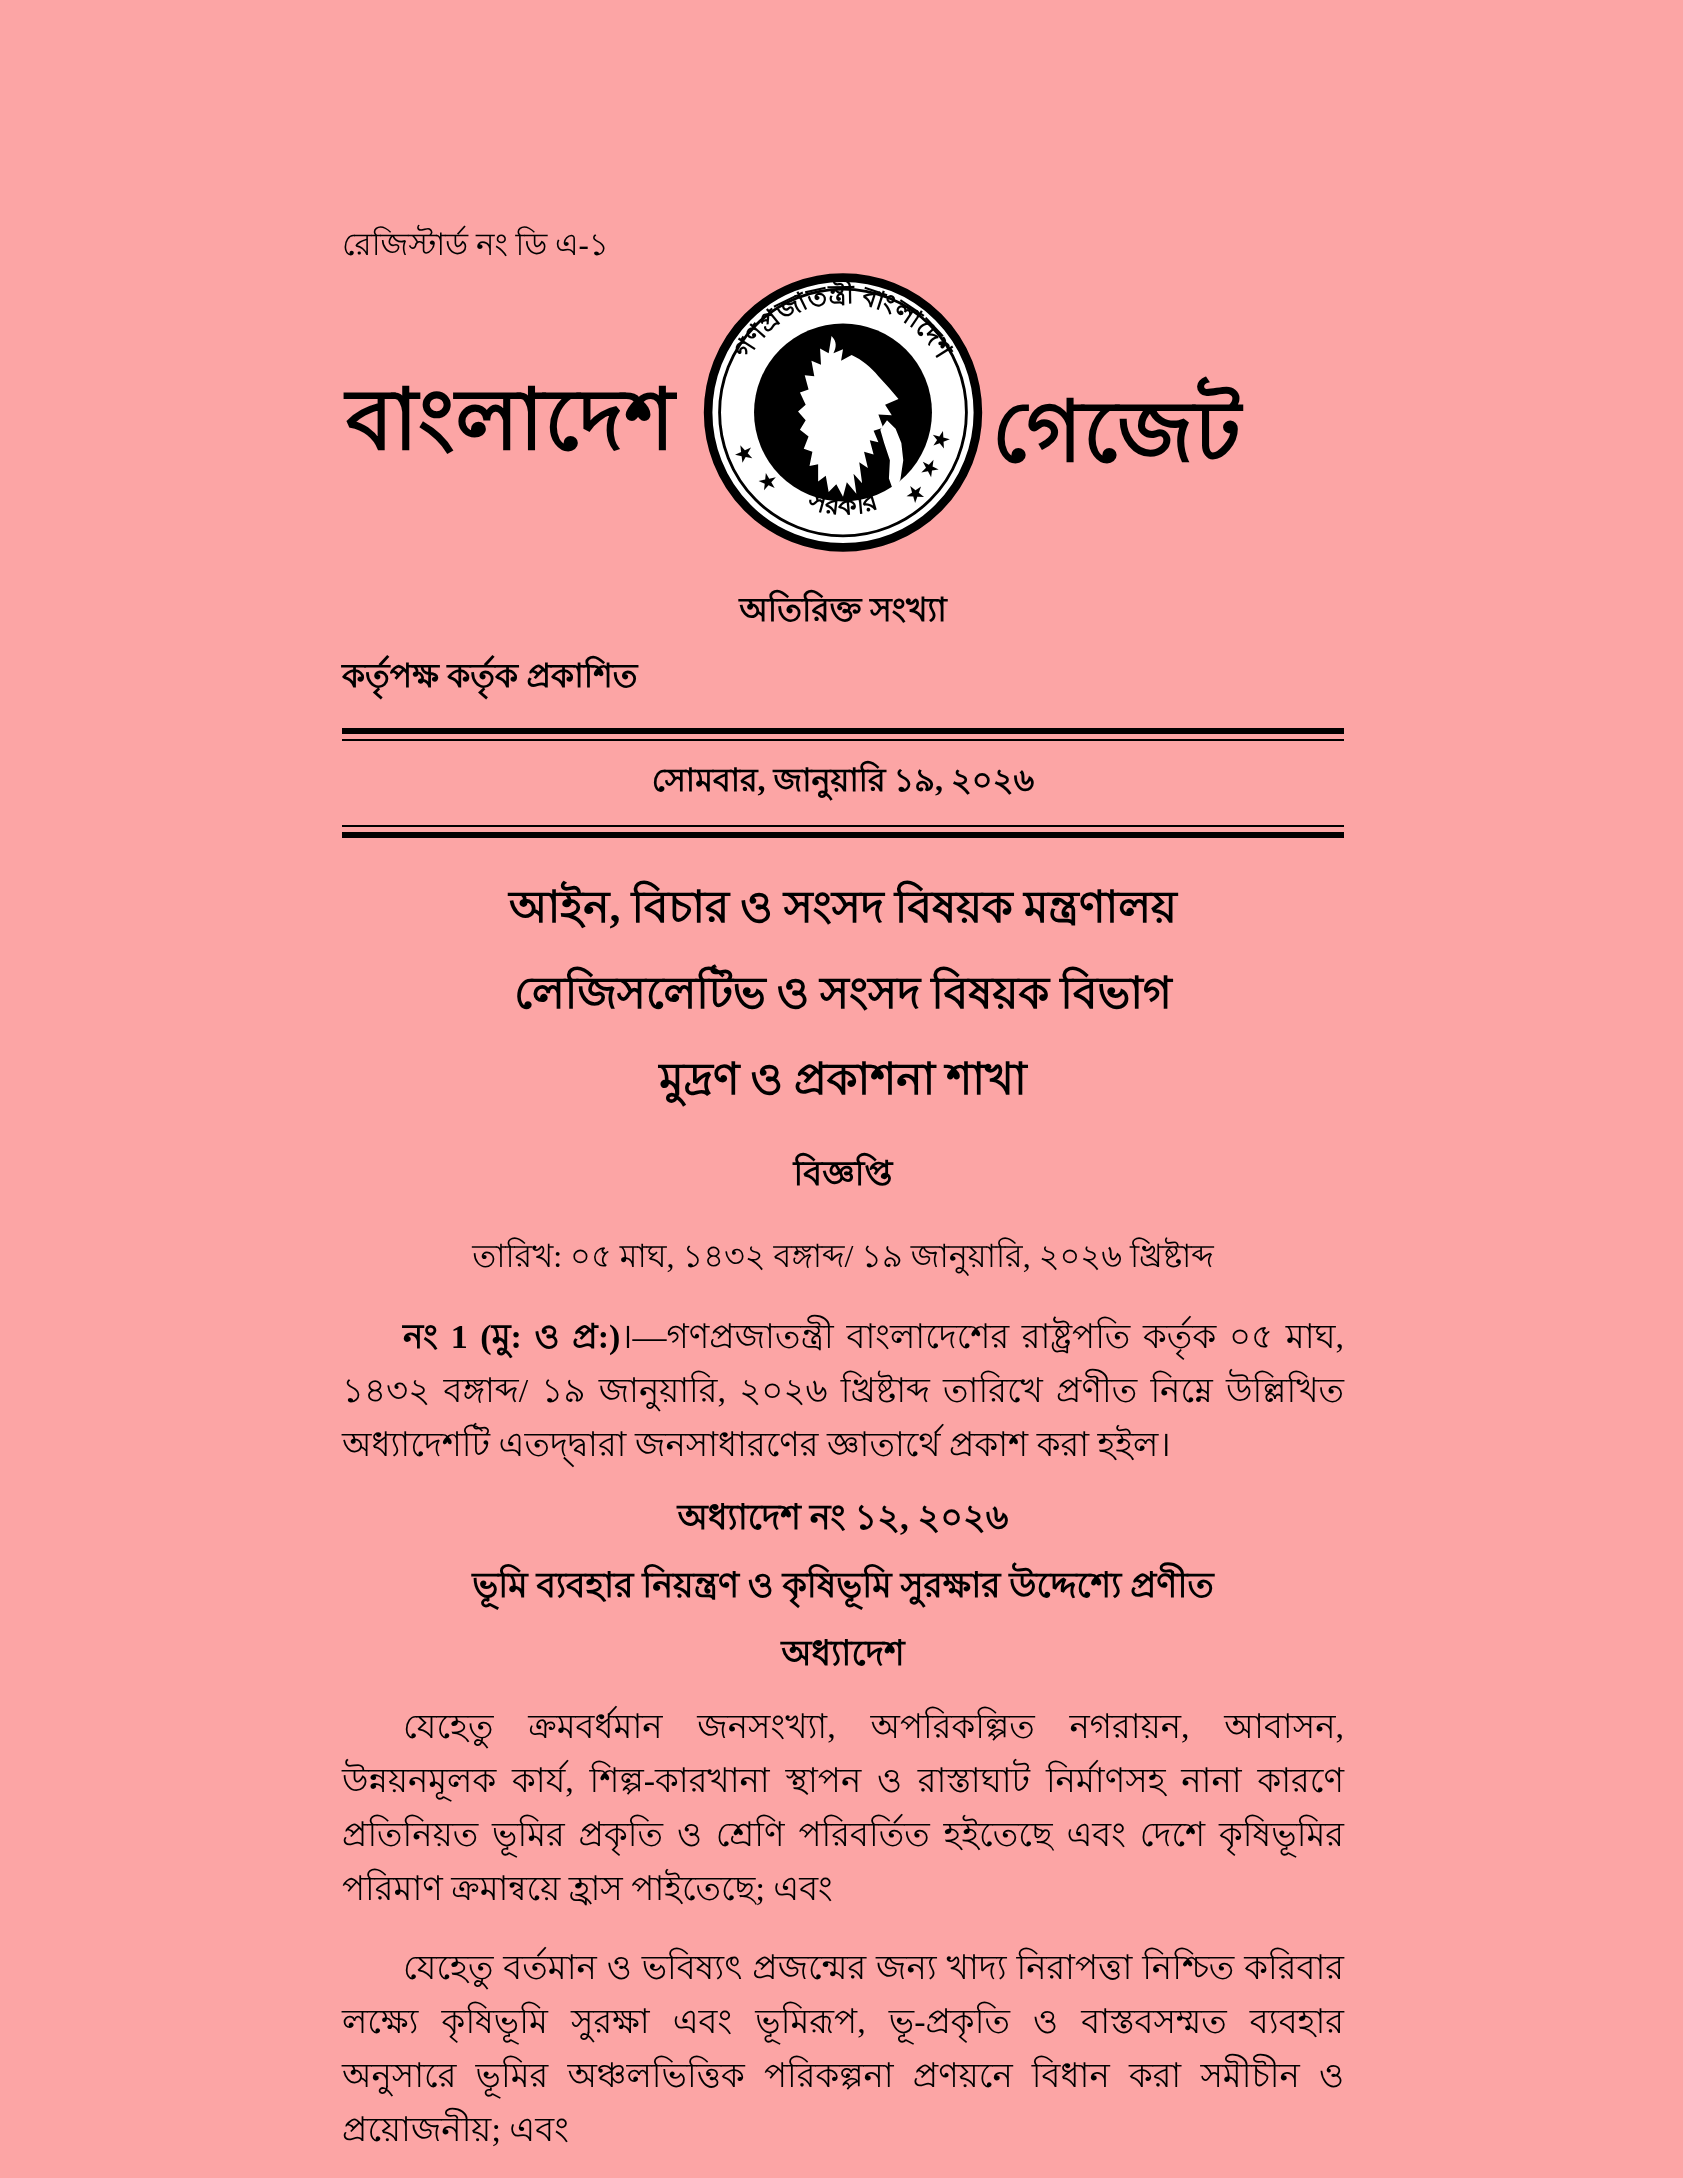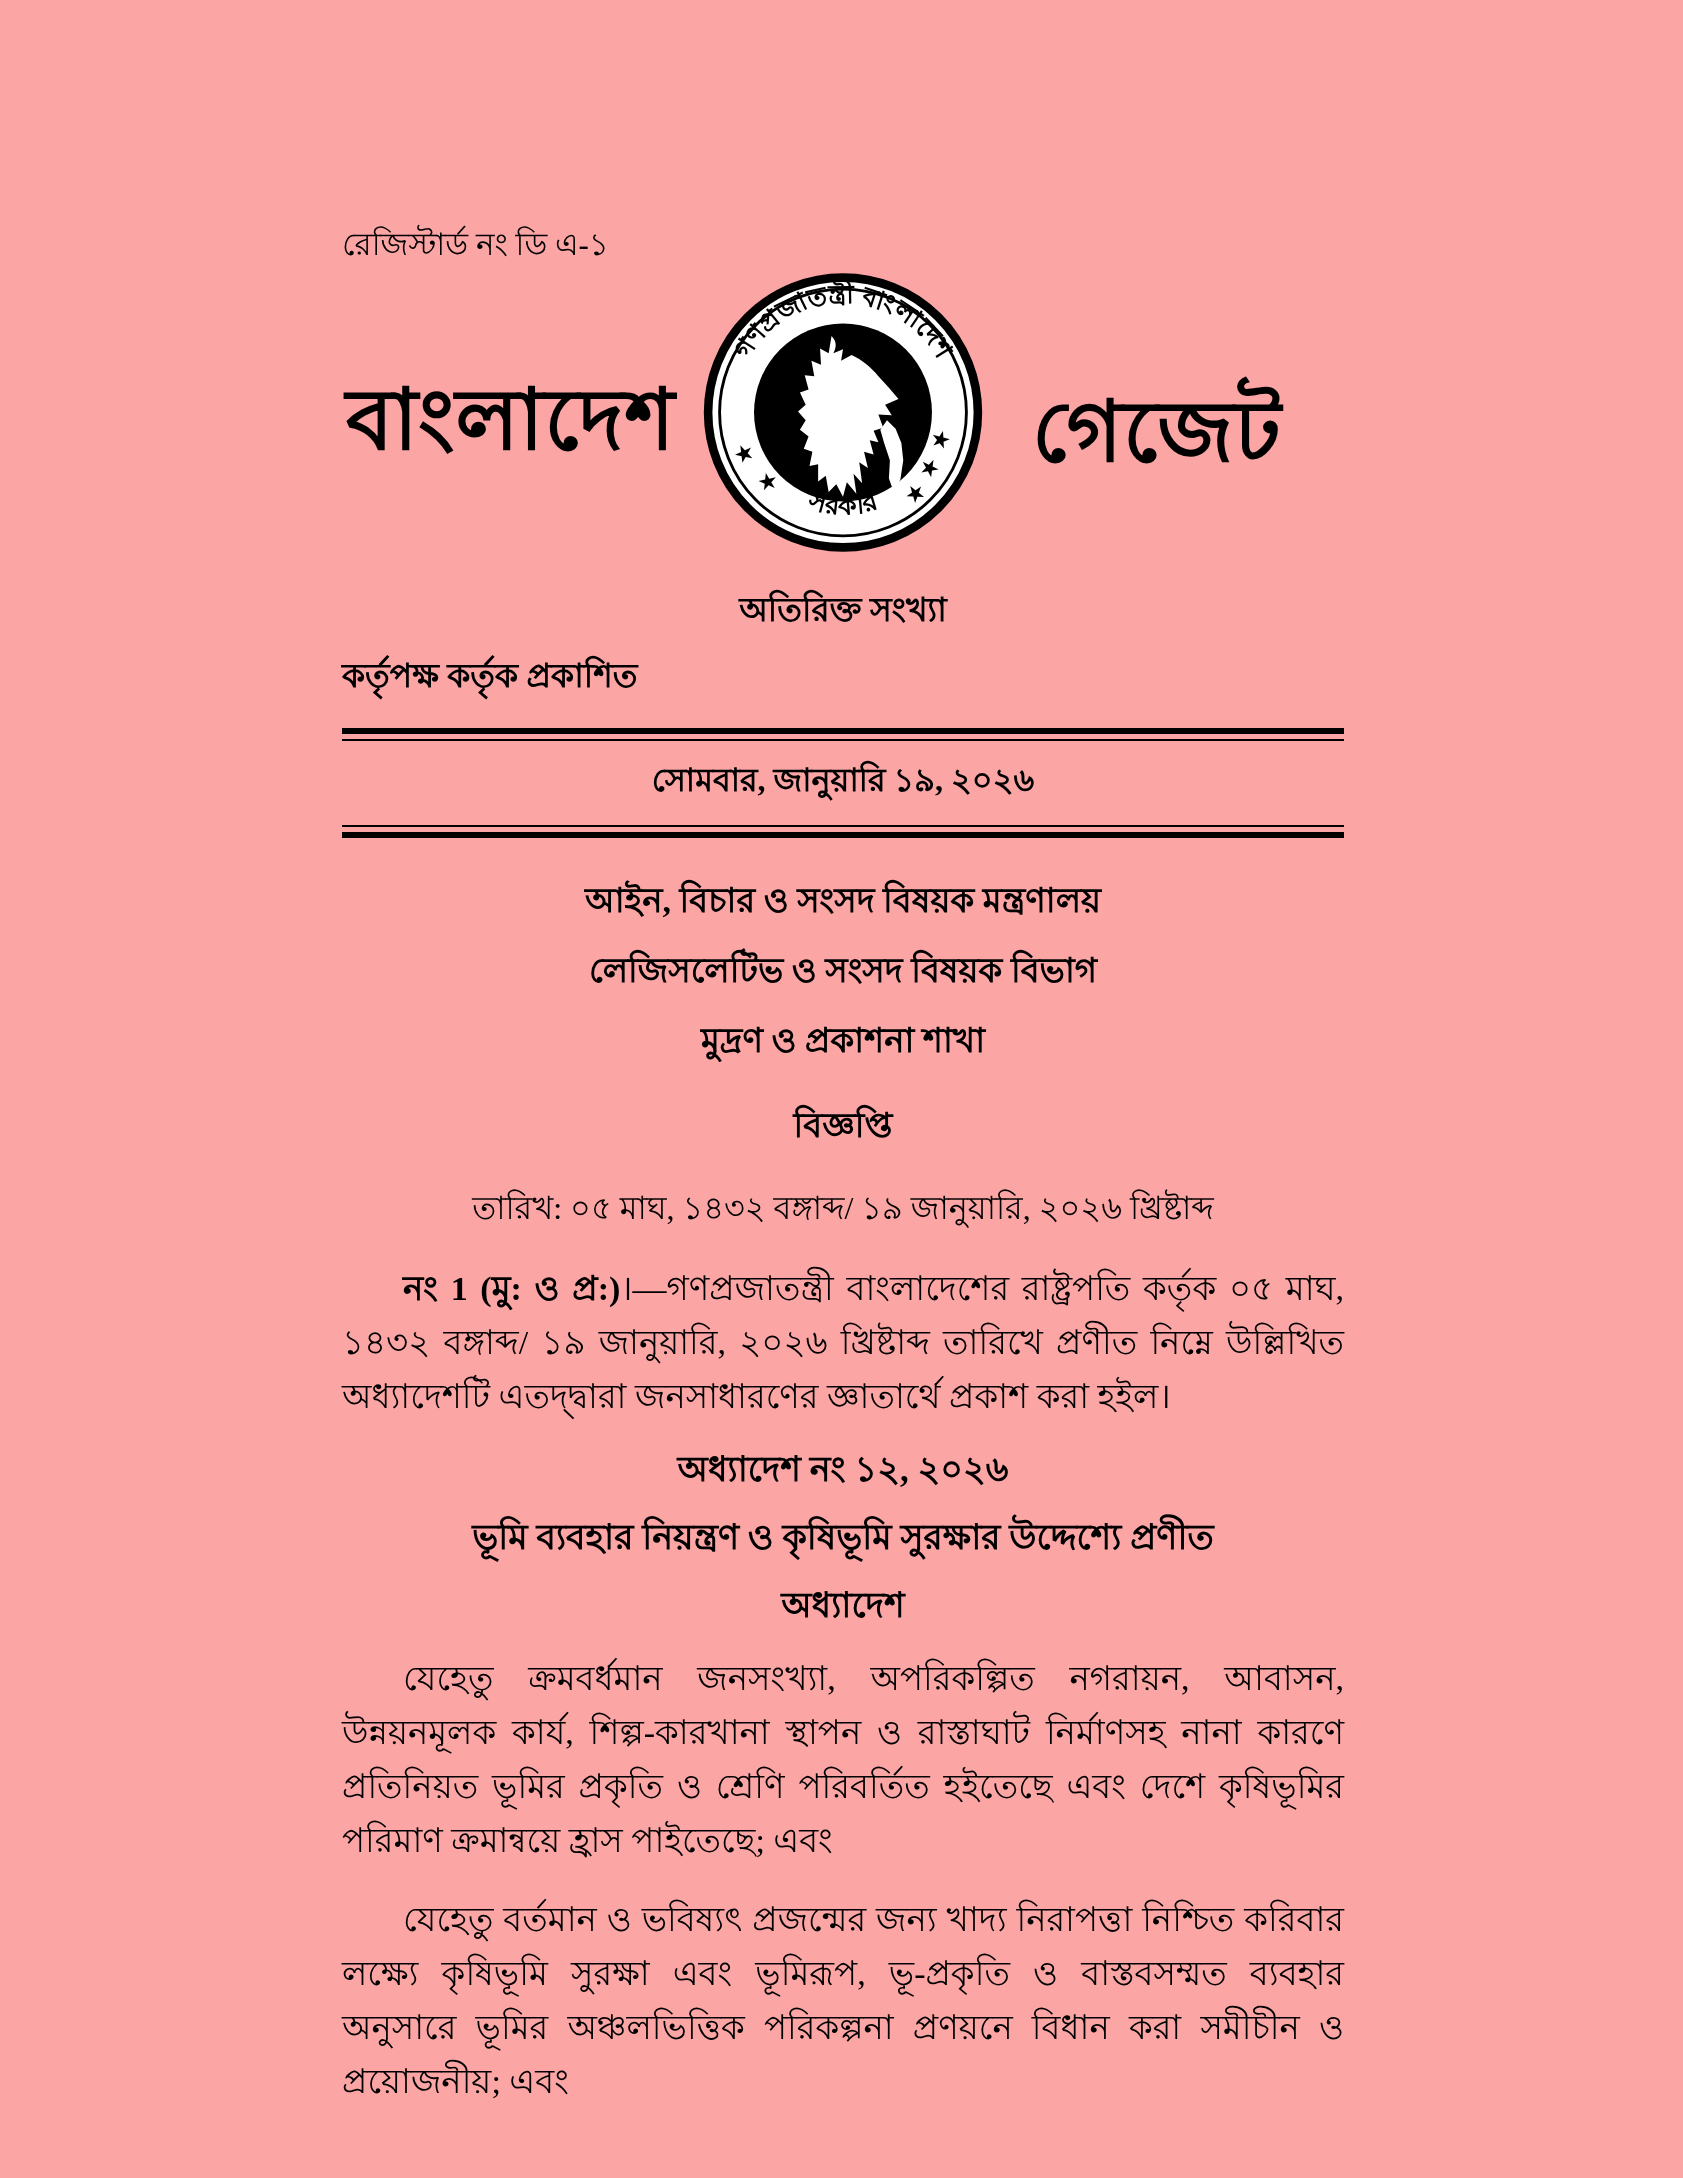--- a/index.html
+++ b/index.html
@@ -22,36 +22,36 @@
   }
   .registration { font-size: 31px; line-height: 1.2; }
 
   .masthead { position: relative; height: 289px; margin-top: 6px; }
   .masthead-title {
     position: absolute;
     font-size: 85px; font-weight: bold; line-height: 1;
     letter-spacing: 1px; white-space: nowrap;
   }
   .title-left  { left: 4px;  top: 109px; }
-  .title-right { left: 690px; top: 121px; }
+  .title-right { left: 650px; top: 121px; }
   .emblem { position: absolute; left: 50%; top: 0; transform: translateX(-50%); }
 
   .issue-type   { margin-top: 26px; font-size: 33px; font-weight: bold; text-align: center; }
   .published-by { margin-top: 10px; font-size: 33px; font-weight: bold; }
 
   .rule { margin-top: 22px; }
   .rule-thick { border-top: 6px solid #000; }
   .rule-thin  { border-top: 2px solid #000; }
   .rule .gap { height: 5px; }
 
   .date-line { font-size: 32px; font-weight: bold; text-align: center; padding: 14px 0 16px; }
 
   .dept { margin-top: 36px; text-align: center; }
   .dept-gov  { font-size: 32px; margin-bottom: 15px; }
-  .dept-line { font-size: 34px; font-weight: bold; margin-bottom: 13px; }
+  .dept-line { font-size: 44px; font-weight: bold; margin-bottom: 13px; }
 
   .notice-heading { margin-top: 28px; font-size: 34px; font-weight: bold; text-align: center; }
   .notice-date    { margin-top: 27px; font-size: 32px; text-align: center; }
 
   .para {
     margin-top: 25px;
     font-size: 34px; line-height: 54px;
     text-align: justify; text-indent: 61px;
   }
   .lead-bold { font-weight: bold; }

